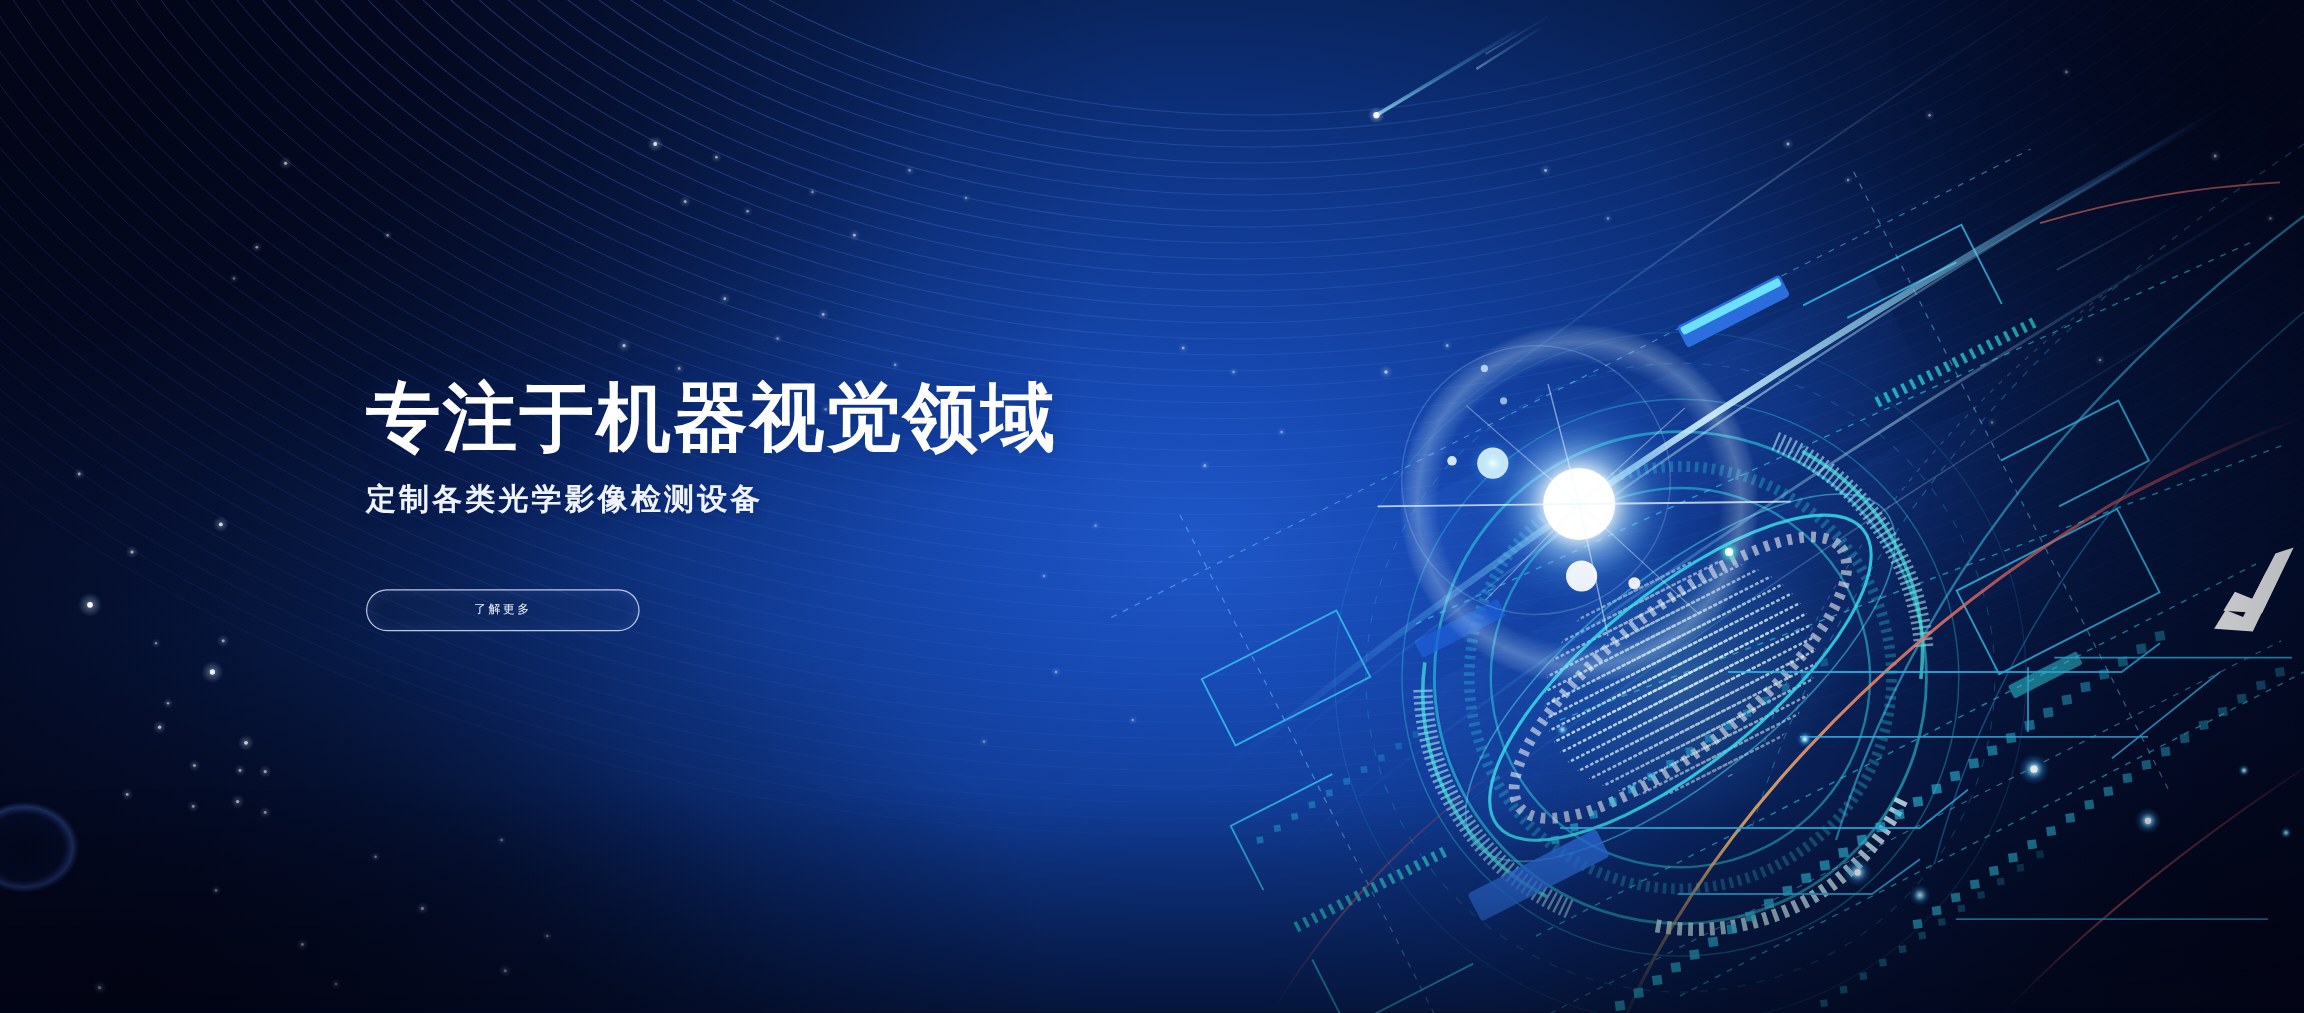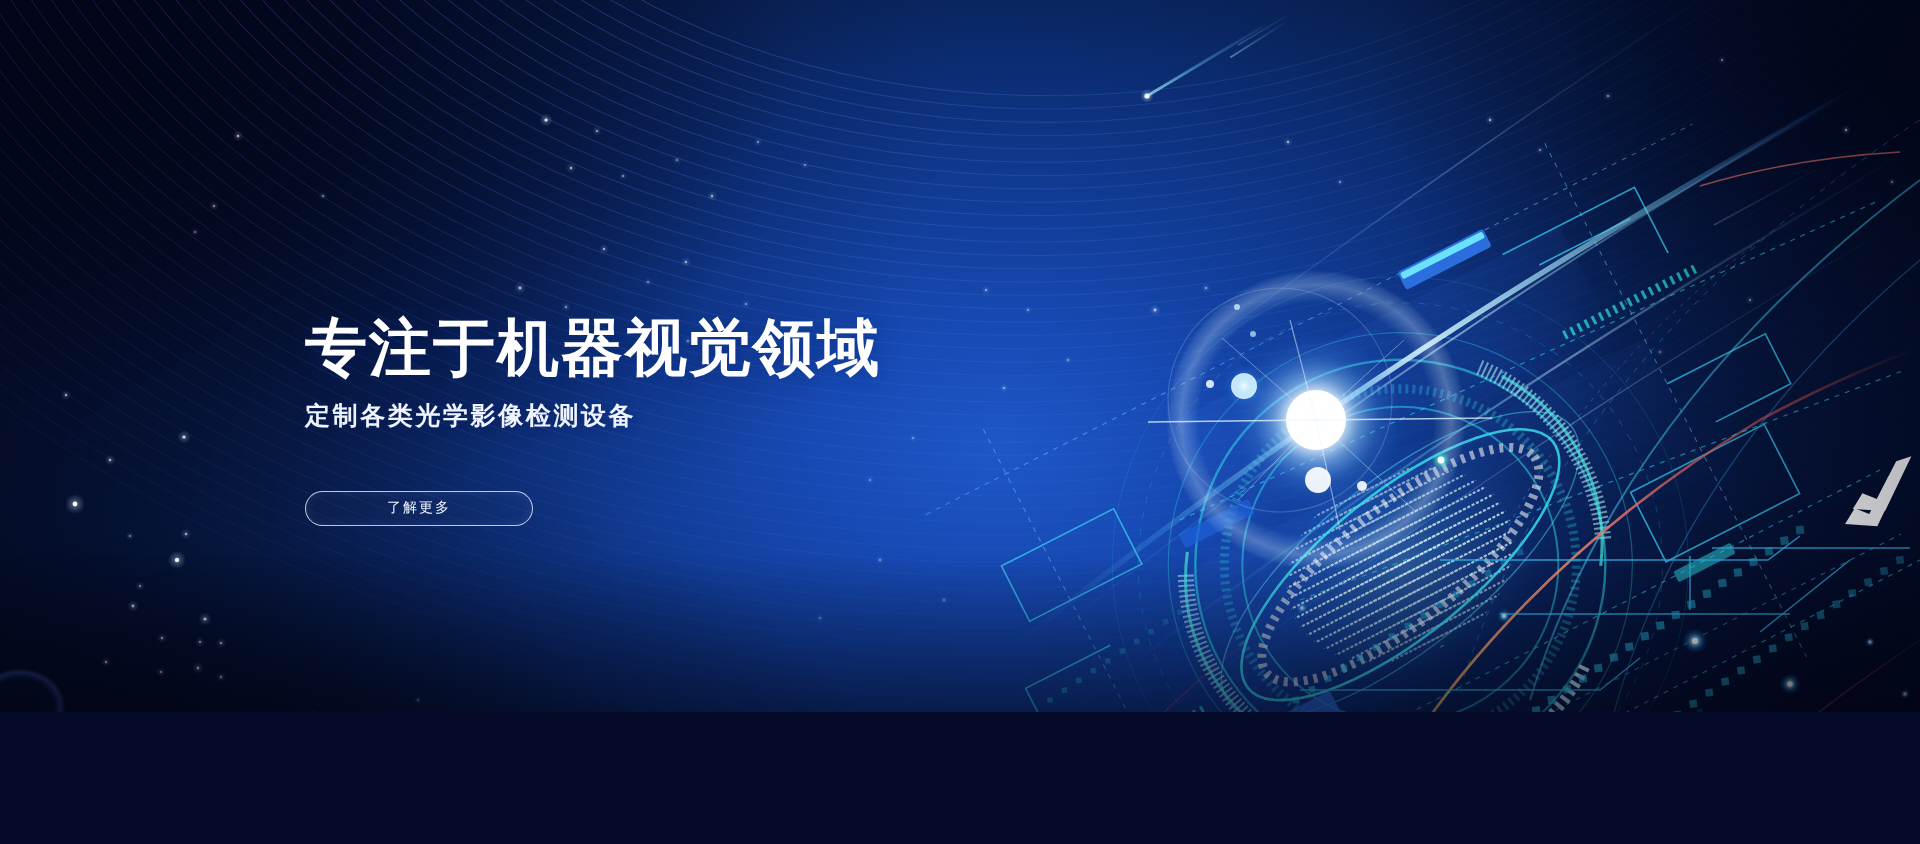--- a/index.html
+++ b/index.html
@@ -5,21 +5,21 @@
 <style>
   * { margin:0; padding:0; box-sizing:border-box; }
   html, body {
     width:1920px; height:844px;
     overflow:hidden;
     background:#040a28;
     font-family:"DejaVu Sans","Liberation Sans",sans-serif;
   }
   #stage {
     position:relative;
-    width:1920px; height:712px;
+    width:1920px; height:844px;
     overflow:hidden;
     background:#05102f;
   }
   .layer { position:absolute; inset:0; pointer-events:none; }
 
   
   #bg-base {
     background:
       radial-gradient(ellipse 1150px 760px at 1000px 450px,
         #1f57c8 0%, #174ab4 16%, #113c96 33%, #0c2d74 50%,
@@ -74,21 +74,21 @@
     text-shadow:0 1px 10px rgba(8,30,100,0.6);
   }
   #cta {
     display:flex; align-items:center; justify-content:center;
     margin-top:59px;
     width:228px; height:35px;
     border:1px solid rgba(228,238,255,0.82);
     border-radius:18px;
     background:rgba(255,255,255,0.015);
     color:#f2f6ff;
-    font-size:14px;
+    font-size:10px;
     letter-spacing:2px;
     cursor:pointer;
     box-shadow:0 0 12px rgba(130,175,255,0.12) inset;
   }
 
   svg.layer { overflow:visible; }
 </style>
 </head>
 <body>
 

